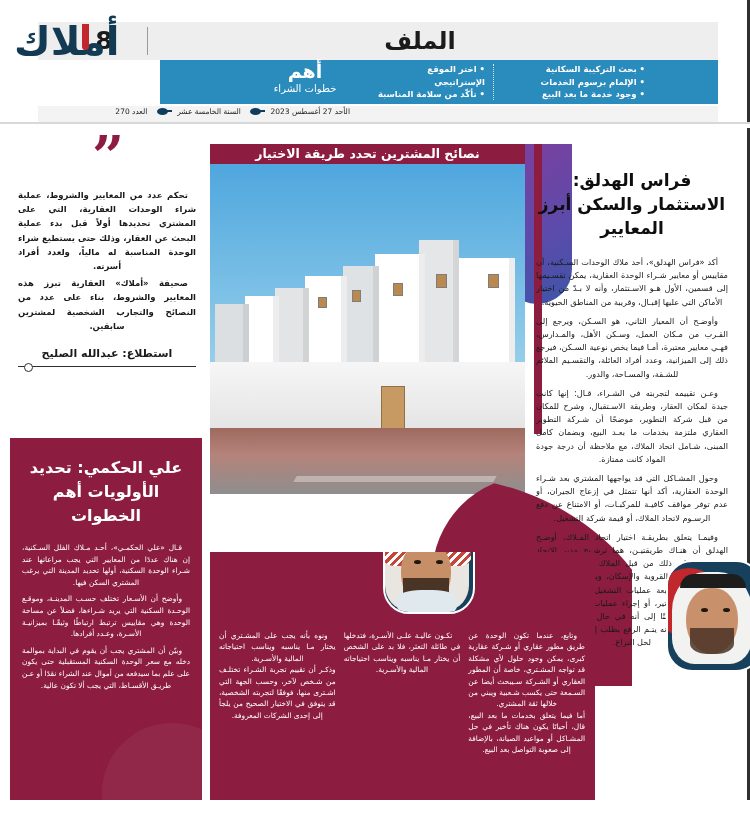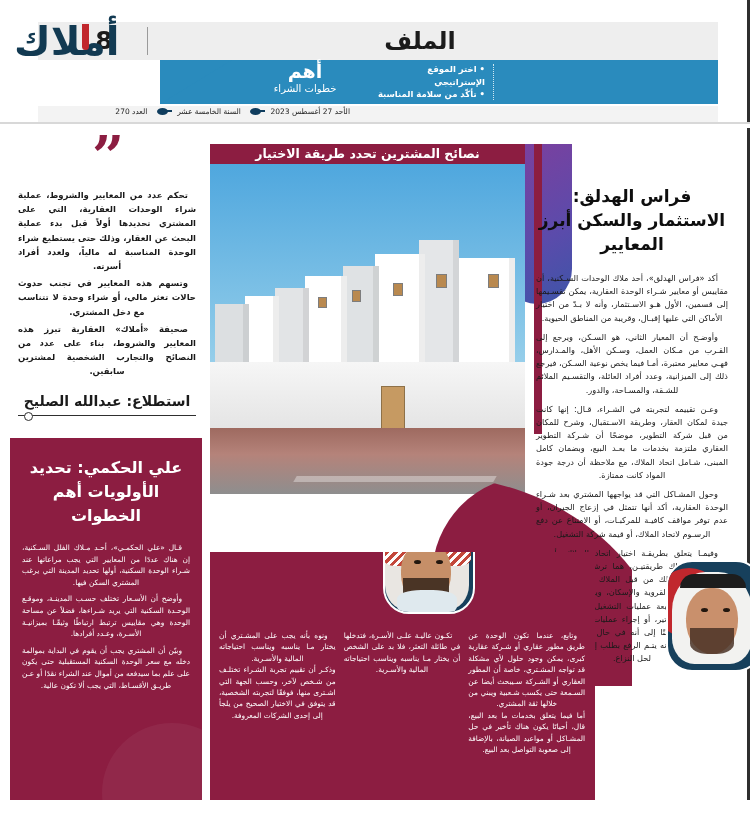--- a/index.html
+++ b/index.html
@@ -238,21 +238,21 @@
     width: 192px;
     height: 680px;
   }
 
   .left-head {
     font-size: 17px;
     font-weight: bold;
     color: #0e0e0e;
     line-height: 24px;
     text-align: center;
-    margin-top: 36px;
+    margin-top: 20px;
     margin-bottom: 16px;
     letter-spacing: -0.2px;
   }
 
   .left-body p {
     font-size: 8.2px;
     line-height: 13.2px;
     color: #1a1a1a;
     text-align: justify;
     text-align-last: center;
@@ -479,21 +479,21 @@
     line-height: 14.2px;
     color: #1a1a1a;
     text-align: justify;
     text-align-last: center;
     margin-bottom: 3px;
     text-indent: 8px;
     font-weight: bold;
   }
   .byline {
     margin-top: 14px;
-    font-size: 14px;
+    font-size: 11px;
     font-weight: bold;
     color: #1a1a1a;
     text-align: center;
   }
   .byline-rule {
     position: relative;
     margin-top: 6px;
     height: 1px;
     background: #2f2f2f;
   }
@@ -577,20 +577,23 @@
     <div class="band-head">
       <span class="b1">أهم</span>
       <span class="b2">خطوات الشراء</span>
     </div>
 
     <div class="band-divider"></div>
 
     <div class="band-list mid" style="white-space:pre-line;">• اختر الموقع الإستراتيجي
 • تأكّد من سلامة المناسبة
 • اختبار المطور العقاري</div>
+    <div class="band-list far" style="white-space:pre-line;">• بحث التركيبة السكانية
+• الإلمام برسوم الخدمات
+• وجود خدمة ما بعد البيع</div>
 
     <div class="date-strip"></div>
     <div class="date-line">
       <span>الأحد 27 أغسطس 2023</span>
       <span class="dot"></span>
       <span>السنة الخامسة عشر</span>
       <span class="dot"></span>
       <span>العدد 270</span>
     </div>
   </div>
@@ -676,21 +679,20 @@
           <p style="white-space:pre-line;">ونوه بأنه يجب على المشـتري أن يختار مـا يناسبه ويناسب احتياجاته المالية والأسـرية.
 وذكـر أن تقييم تجربة الشـراء تختلـف من شـخص لآخر، وحسب الجهة التي اشـترى منها، فوفقًا لتجربته الشخصية، قد يتوفق في الاختيار الصحيح من يلجأ إلى إحدى الشركات المعروفة.</p>
         </div>
       </div>
     </div>
 
     <div class="right-col">
       <div class="quote-mark">”</div>
       <div class="intro-text">
         <p>تحكم عدد من المعايير والشروط، عملية شراء الوحدات العقارية، التي على المشتري تحديدها أولاً قبل بدء عملية البحث عن العقار، وذلك حتى يستطيع شراء الوحدة المناسبة له مالياً، ولعدد أفراد أسرته.</p>
-        <p>وتسهم هذه المعايير في تجنب حدوث حالات تعثر مالي، أو شراء وحدة لا تتناسب مع دخل المشتري.</p>
         <p>صحيفة «أملاك» العقارية تبرز هذه المعايير والشروط، بناء على عدد من النصائح والتجارب الشخصية لمشترين سابقين.</p>
       </div>
       <div class="byline">استطلاع: عبدالله الصليح</div>
       <div class="byline-rule"></div>
     </div>
 
     <div class="panel-hakami">
       <div class="hakami-circle"></div>
       <div class="pnl-head">علي الحكمي: تحديد الأولويات أهم الخطوات</div>
       <div class="pnl-body">

